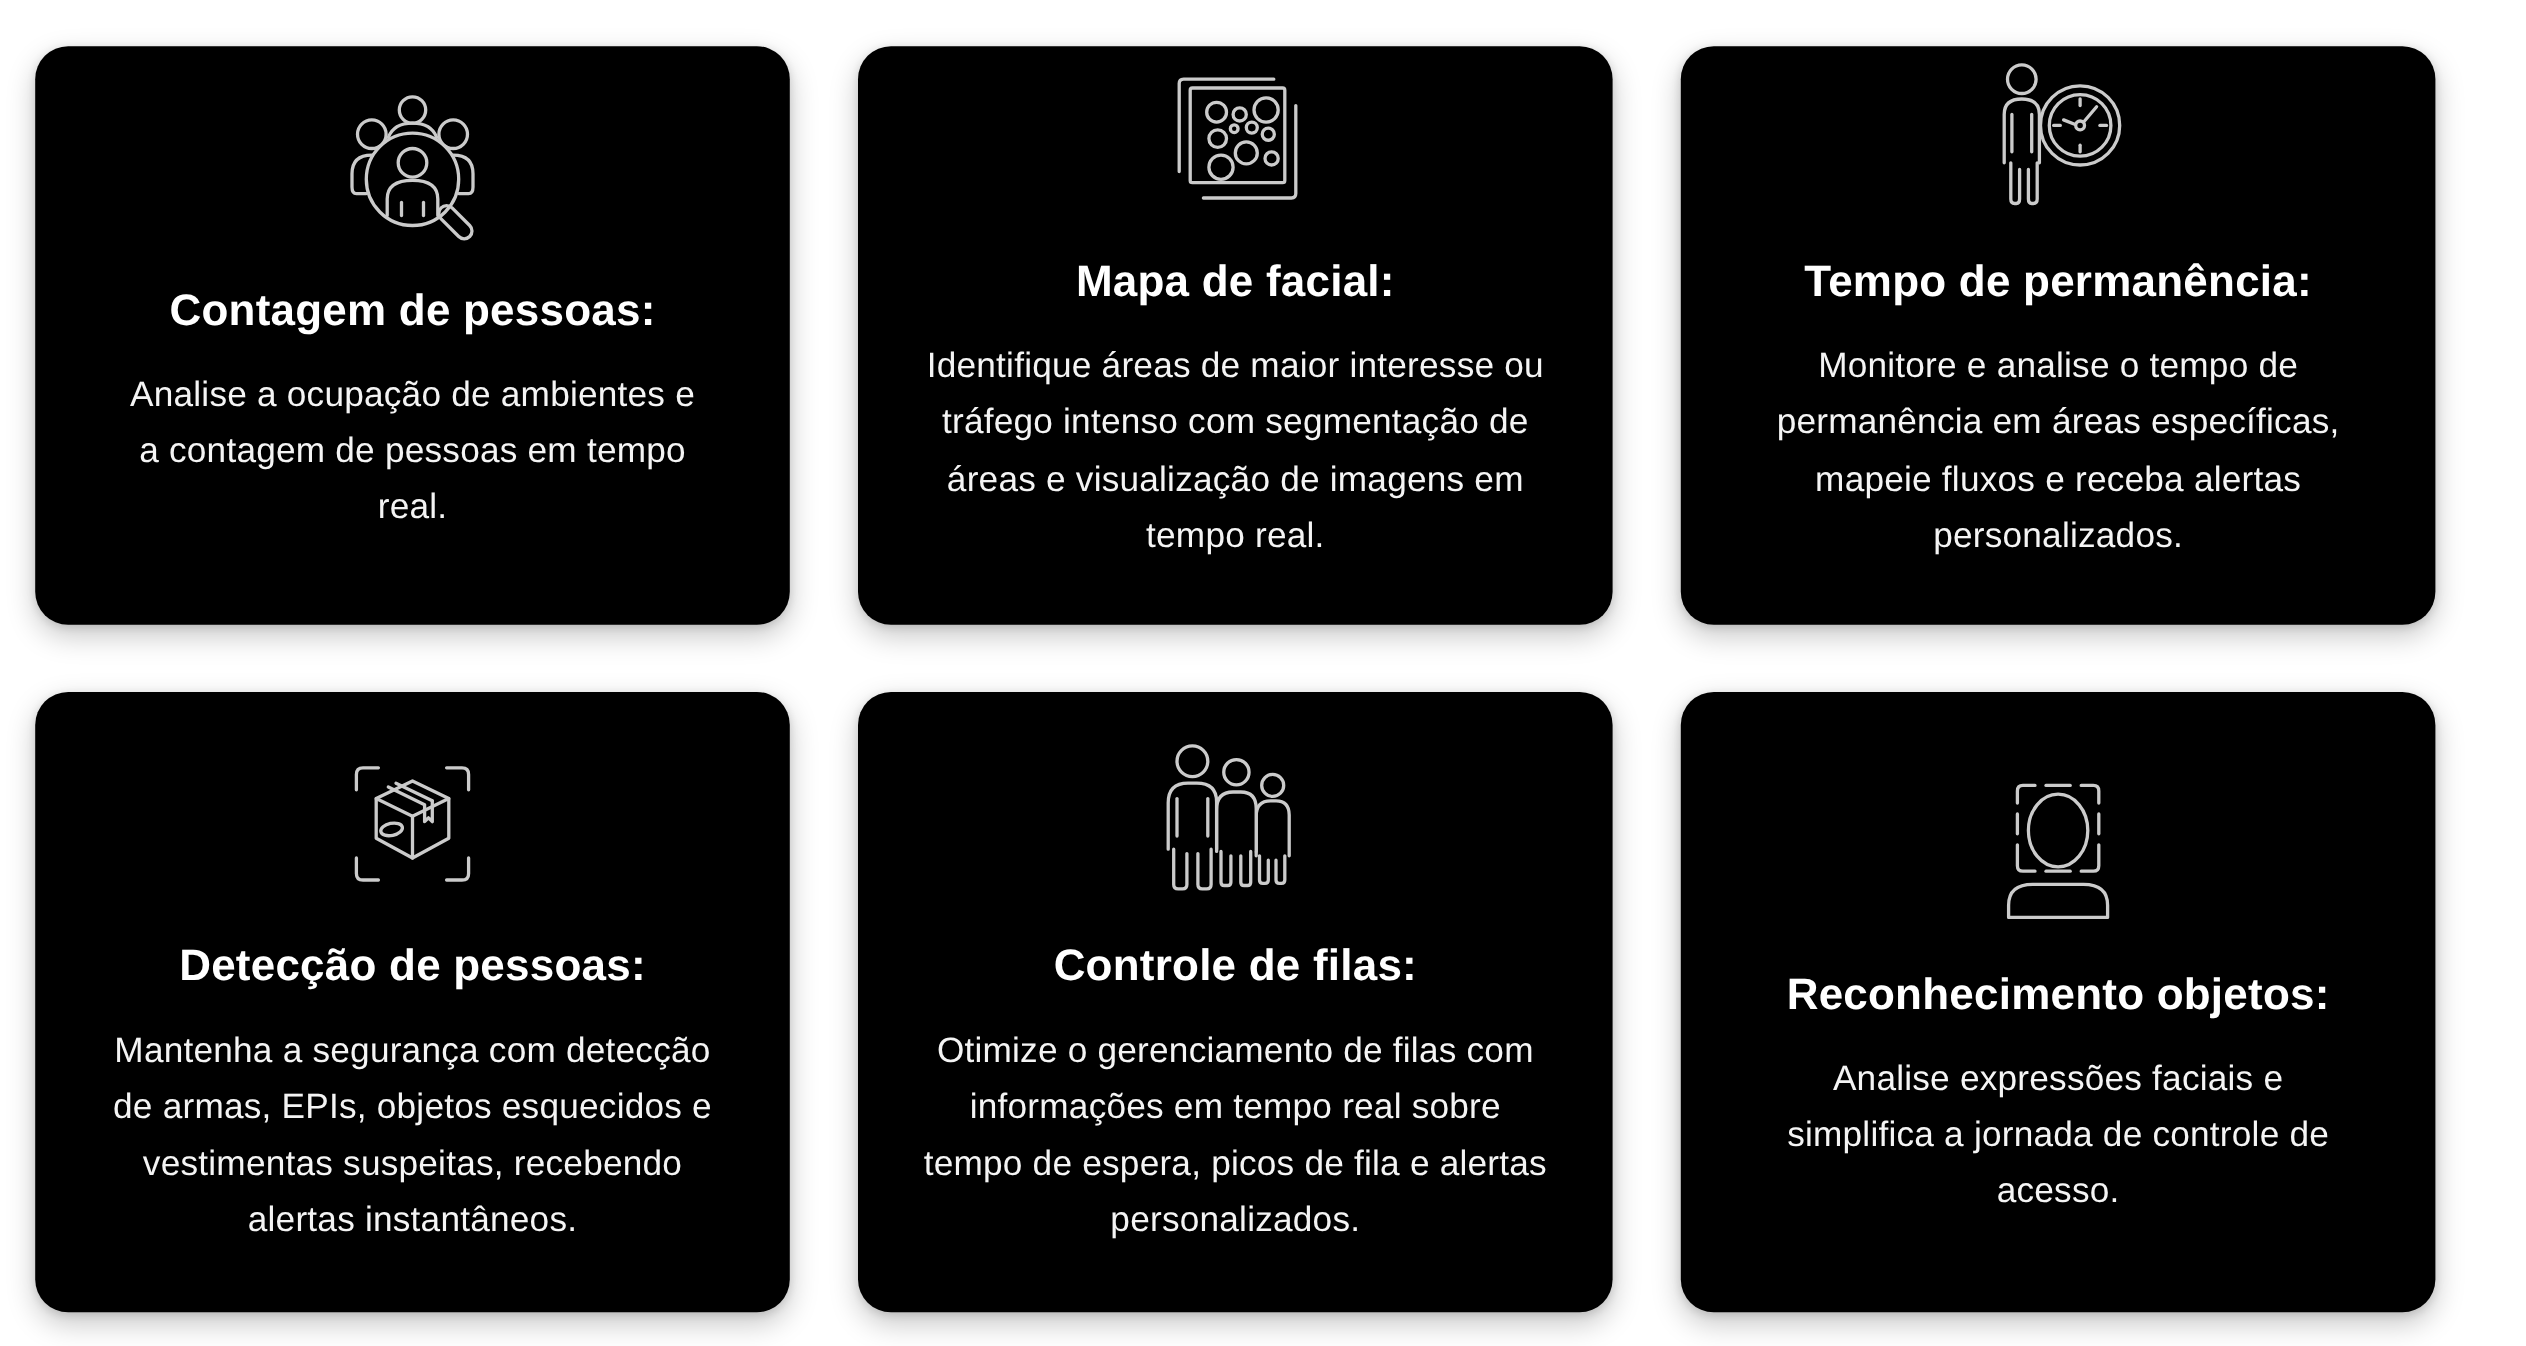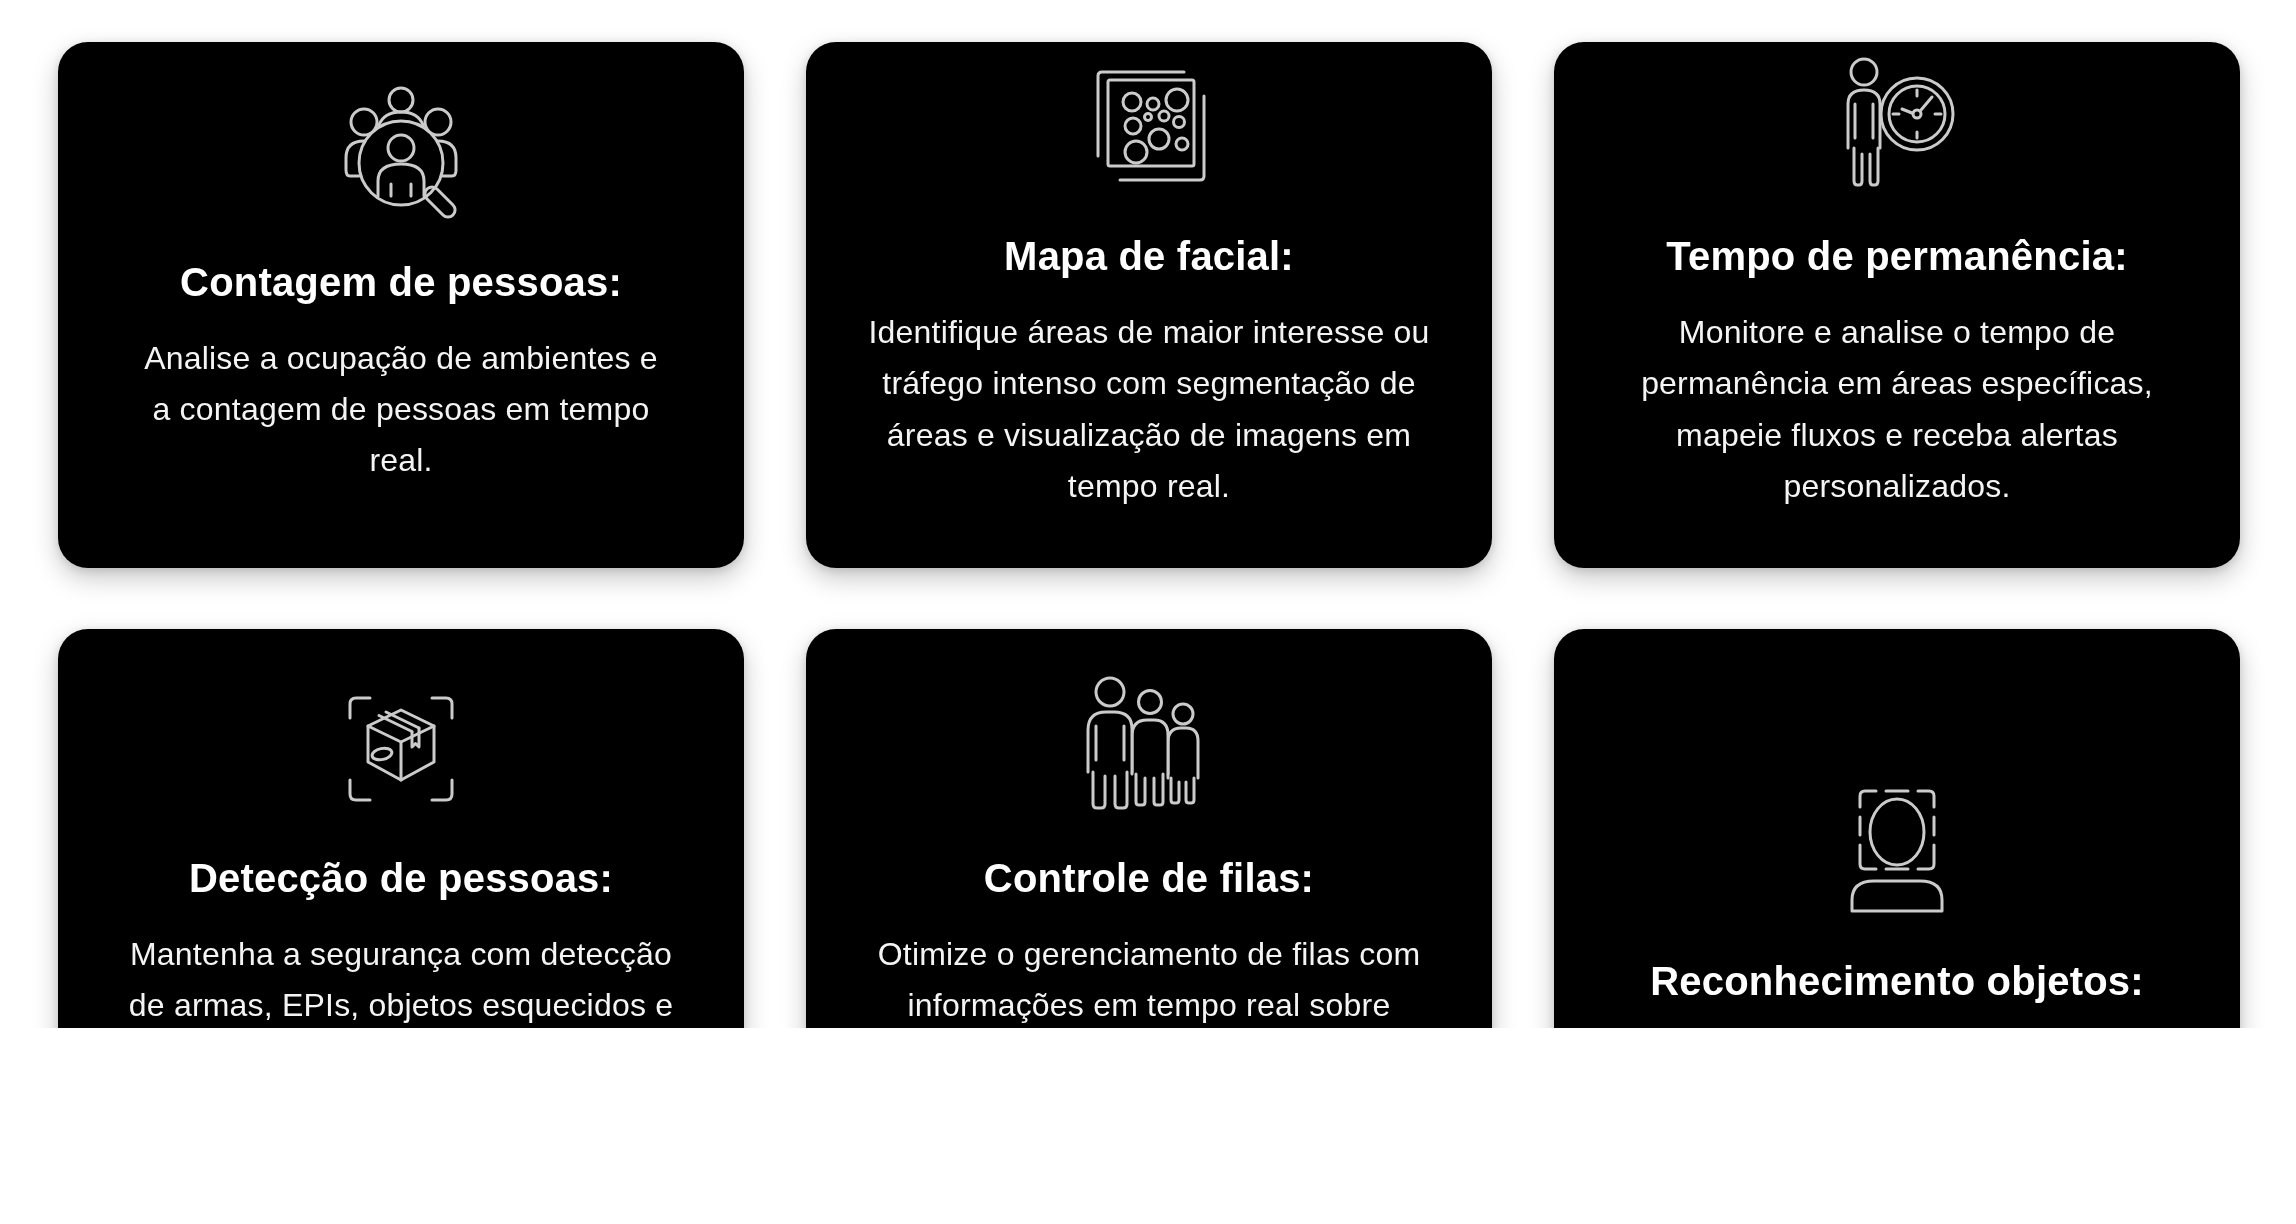--- a/index.html
+++ b/index.html
@@ -1,19 +1,19 @@
 <!DOCTYPE html>
 <html lang="pt"><head>
 <meta charset="utf-8">
 <style>
   html,body{margin:0;padding:0;background:#ffffff;}
   .page{
-    width:2296px;height:1028px;
+    width:2296px;height:1224px;
     box-sizing:border-box;
-    padding:42px 56px 32px 58px;
+    padding:42px 56px 32px 32px;
     background:#ffffff;
     font-family:"Liberation Sans","DejaVu Sans",sans-serif;
   }
   .grid{
     display:grid;
     grid-template-columns:repeat(3,686px);
     grid-template-rows:526px 564px;
     column-gap:62px;
     row-gap:61px;
   }
@@ -194,16 +194,19 @@
           <path d="M112 40 V58"></path>
           <path d="M112 68 V87 Q112 92 107 92 H96"></path>
           <path d="M86 92 H64"></path>
           <path d="M54 92 H43 Q38 92 38 87 V68"></path>
           <path d="M38 58 V40"></path>
           <ellipse class="fillblk" cx="75" cy="55" rx="27" ry="33"></ellipse>
           <path class="fillblk" d="M30 134 V123 Q30 104 52 104 H98 Q120 104 120 123 V134 Z"></path>
         </svg>
       </div>
       <h2 class="card-title">Reconhecimento objetos:</h2>
+      <p class="card-body">Analise expressões faciais e
+simplifica a jornada de controle de
+acesso.</p>
     </div>
 
   </div>
 </div>
 
 </body></html>

